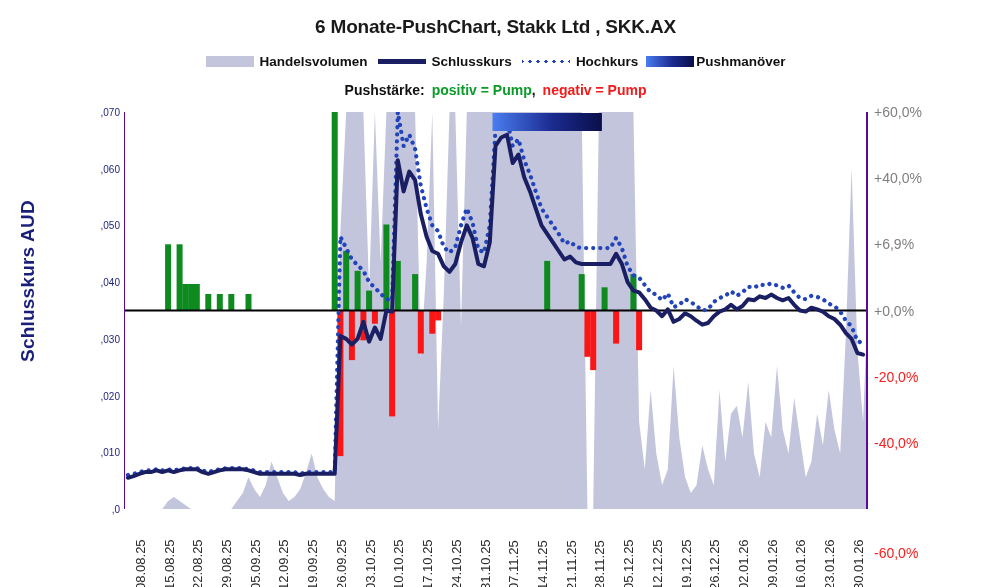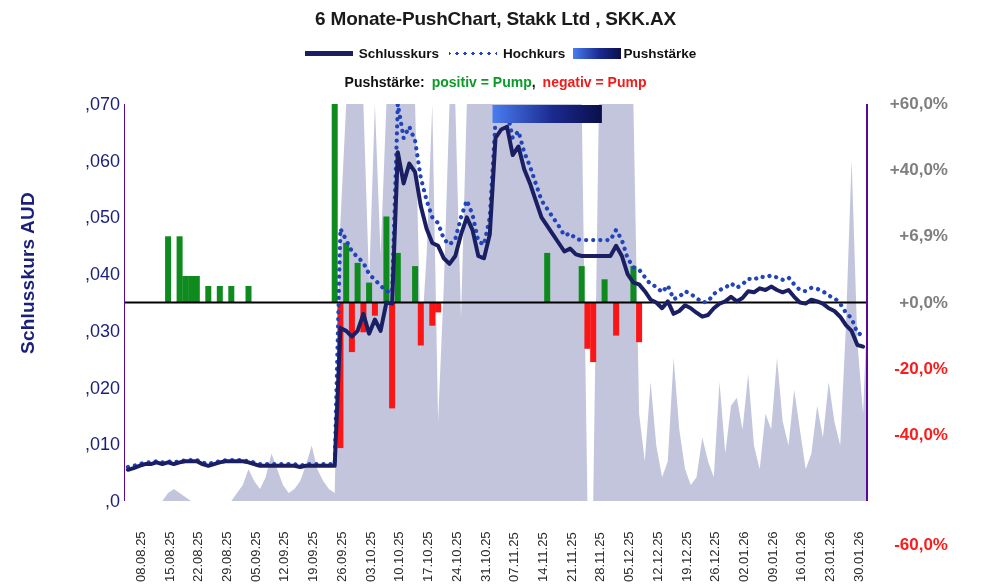--- a/index.html
+++ b/index.html
@@ -1,19 +1,19 @@
 <!DOCTYPE html>
 <html><head>
 <meta charset="utf-8">
 <style>
   html,body{margin:0;padding:0;background:#ffffff;}
   body{width:991px;height:587px;position:relative;overflow:hidden;
        font-family:"Liberation Sans", sans-serif;}
 
-  #chart-root{position:absolute;left:0;top:0;width:991px;height:436px;border-radius:17px;}
+  #chart-root{position:absolute;left:0;top:8px;width:991px;height:436px;border-radius:17px;}
 
   .title{
     position:absolute; left:0; top:8px; width:991px; text-align:center;
     font-size:19px; font-weight:bold; color:#1a1a1a; letter-spacing:-0.2px;
   }
 
   .legend{
     position:absolute; left:0; top:46px; width:991px;
     display:flex; justify-content:center; align-items:center;
     font-size:13.5px; font-weight:bold; color:#111; gap:0px;
@@ -36,25 +36,25 @@
   .subnote .sp{display:inline-block;width:7px;}
 
   .ylabel{
     position:absolute; left:-162px; top:262px; width:380px;
     transform:rotate(-90deg); transform-origin:center center;
     text-align:center; font-size:19px; font-weight:bold; color:#1a1f7a;
     letter-spacing:0.2px;
   }
 
   .ytick{position:absolute;right:0;width:58px;text-align:right;
-    font-size:18px;color:#1a1f7a;transform:translateY(-50%);}
+    font-size:10px;color:#1a1f7a;transform:translateY(-50%);}
   #y-left-axis{position:absolute;left:62px;top:0;width:58px;height:587px;}
 
-  .y2tick{position:absolute;left:0;width:74px;text-align:right;
-    font-size:17px;color:#7f7f7f;transform:translateY(-50%);font-weight:bold;}
+  .y2tick{position:absolute;left:0;width:74px;text-align:left;
+    font-size:14px;color:#7f7f7f;transform:translateY(-50%);}
   .y2tick.negv{color:#fb1c1c;}
   #y-right-axis{position:absolute;left:874px;top:0;width:80px;height:587px;}
 
   .axis-line-v{position:absolute;width:2px;background:#5b0a96;}
   .plot{position:absolute;overflow:hidden;background:#fff;}
 
   .xtick{
     position:absolute; bottom:2px; font-size:13px; color:#2b2b2b;
     white-space:nowrap; transform-origin:left bottom;
     transform:rotate(-90deg); transform-origin:0 0;
@@ -64,30 +64,34 @@
 </style>
 </head>
 <body>
 
 <div id="chart-root">
 
   <div class="title">6 Monate-PushChart, Stakk Ltd , SKK.AX</div>
 
   <div class="legend">
     <div class="li">
+      <span class="swatch-vol"></span>
+      <span>Handelsvolumen</span>
+    </div>
+    <div class="li">
       <span class="swatch-close"></span>
       <span>Schlusskurs</span>
     </div>
     <div class="li">
       <span class="swatch-high"></span>
       <span>Hochkurs</span>
     </div>
     <div class="li">
       <span class="swatch-push"></span>
-      <span>Pushstärke</span>
+      <span>Pushmanöver</span>
     </div>
   </div>
 
   <div class="subnote">
     <span>Pushstärke:</span><span class="sp"></span><span class="pos">positiv = Pump</span><span>,</span><span class="sp"></span><span class="neg">negativ = Pump</span>
   </div>
 
   <div class="ylabel">Schlusskurs AUD</div>
 
   <div id="y-left-axis">

